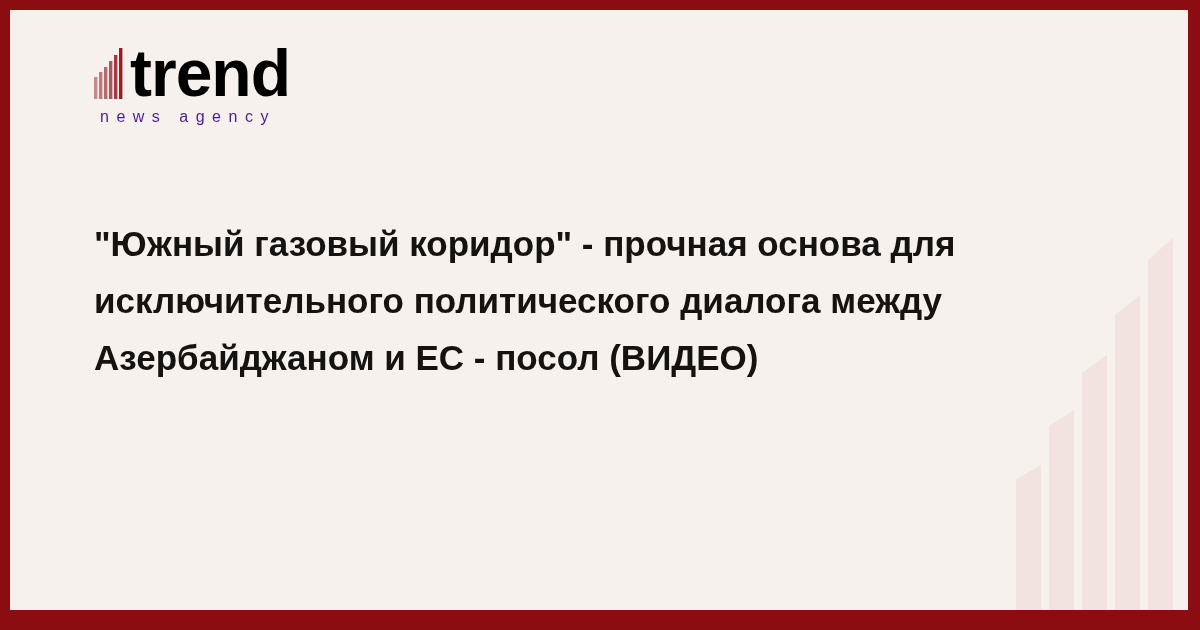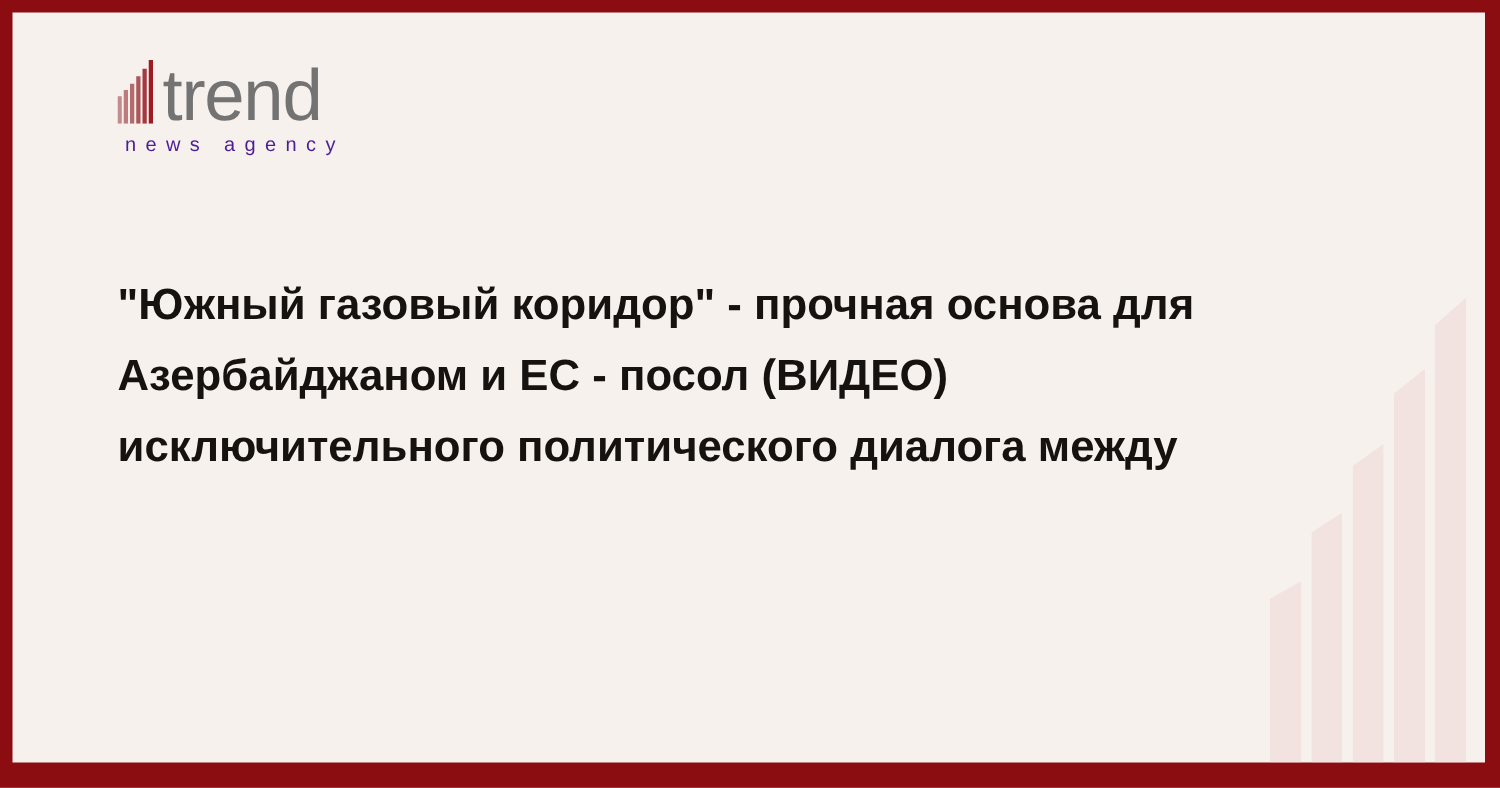--- a/index.html
+++ b/index.html
@@ -67,25 +67,25 @@
   }
   .logo-mark {
     width: 34px;
     height: 52px;
     margin-right: 2px;
     margin-bottom: 3px;
     flex: 0 0 34px;
   }
   .logo-word {
     font-family: "Liberation Sans", "DejaVu Sans", sans-serif;
-    font-size: 58px;
+    font-size: 66px;
     line-height: 0.88;
-    font-weight: 400;
+    font-weight: 700;
     letter-spacing: -1px;
-    color: #737373;
+    color: #000000;
   }
   .logo-sub {
     margin-top: 6px;
     margin-left: 6px;
     font-family: "Liberation Sans", "DejaVu Sans", sans-serif;
     font-size: 16px;
     font-weight: 400;
     letter-spacing: 7.5px;
     color: #4c1d95;
   }
@@ -130,18 +130,18 @@
           <rect x="20" y="8" width="3.4" height="44" fill="#a33a40"></rect>
           <rect x="25" y="1" width="3.4" height="51" fill="#9e1b22"></rect>
         </svg>
         <span class="logo-word">trend</span>
       </div>
       <div class="logo-sub">news agency</div>
     </div>
 
     <div class="headline">
       <span class="headline-line">"Южный газовый коридор" - прочная основа для</span>
+      <span class="headline-line">исключительного политического диалога между</span>
       <span class="headline-line">Азербайджаном и ЕС - посол (ВИДЕО)</span>
-      <span class="headline-line">исключительного политического диалога между</span>
     </div>
 
   </div>
 </div>
 
 </body></html>

